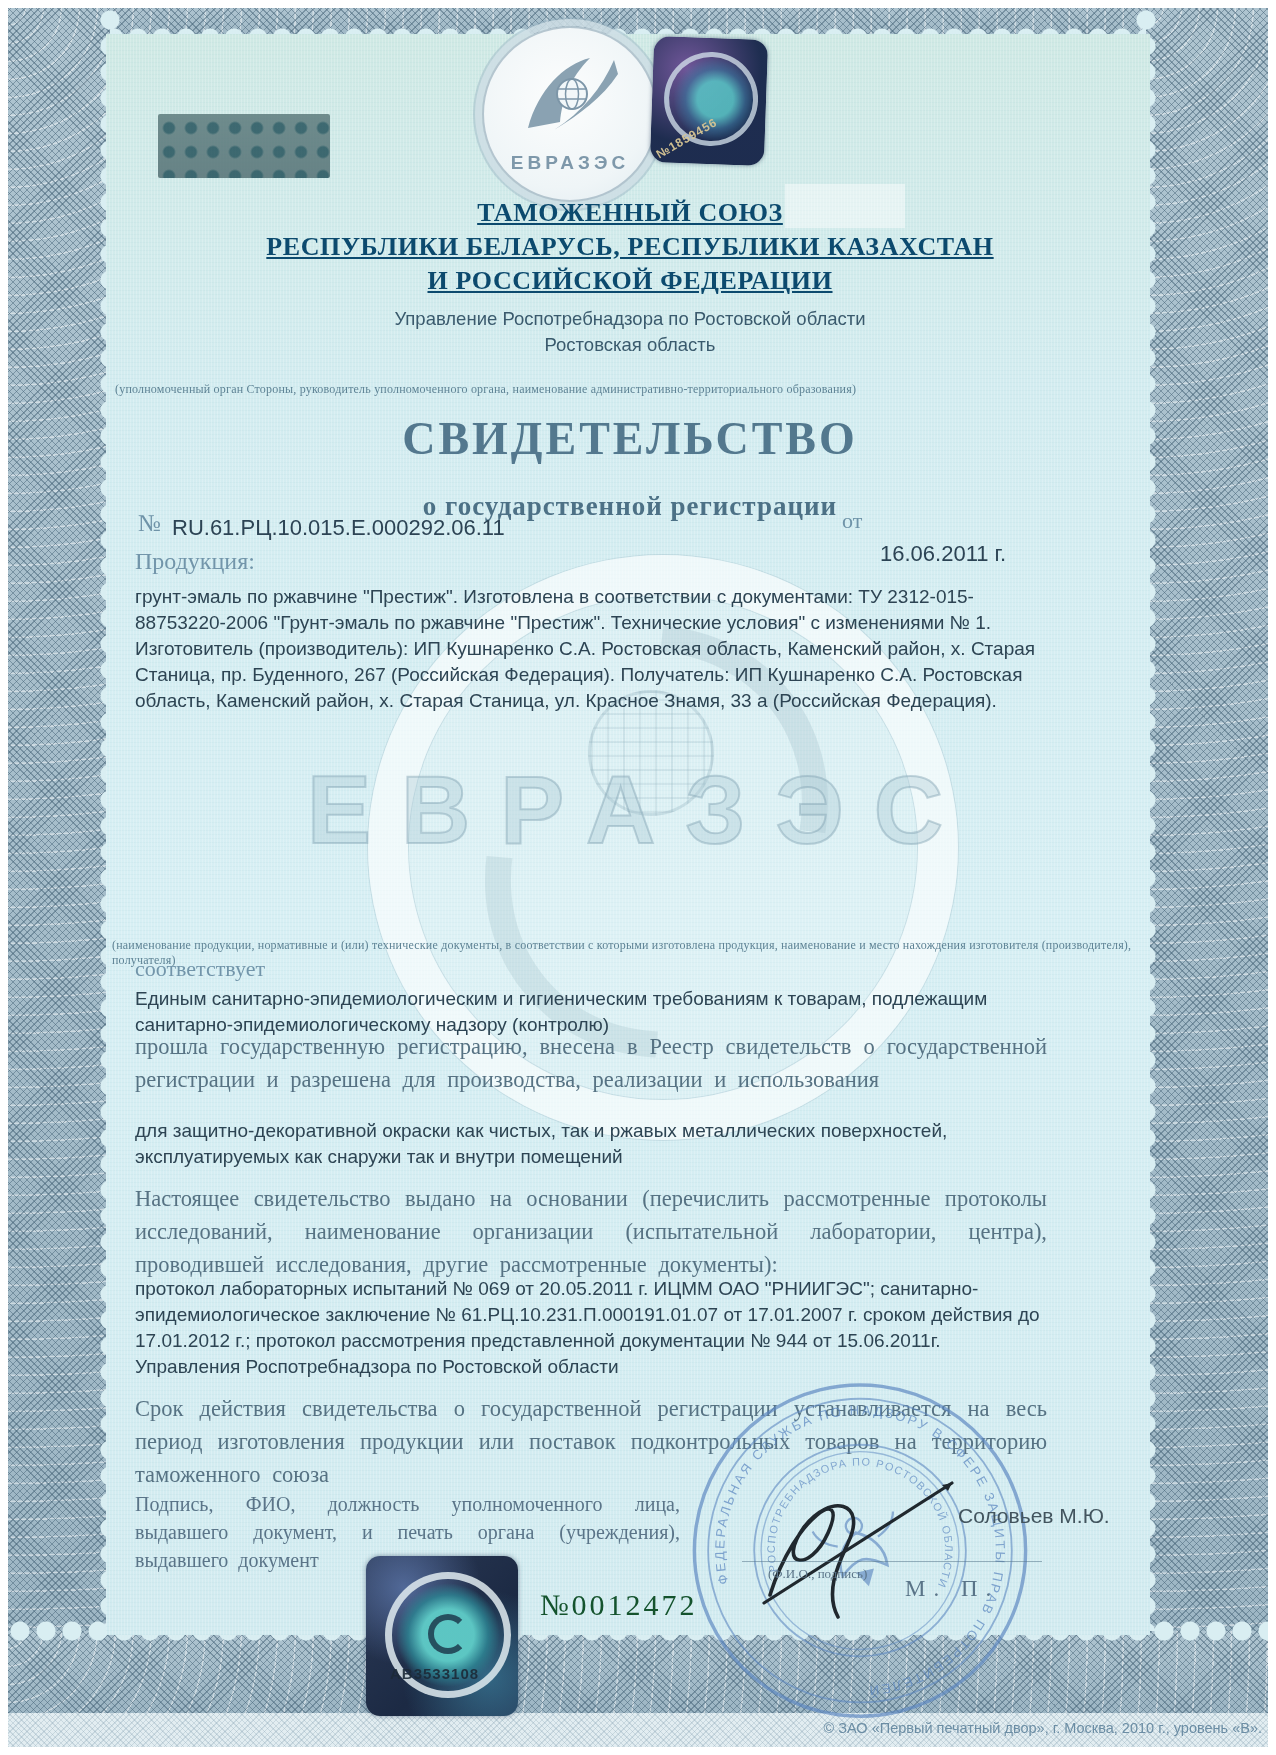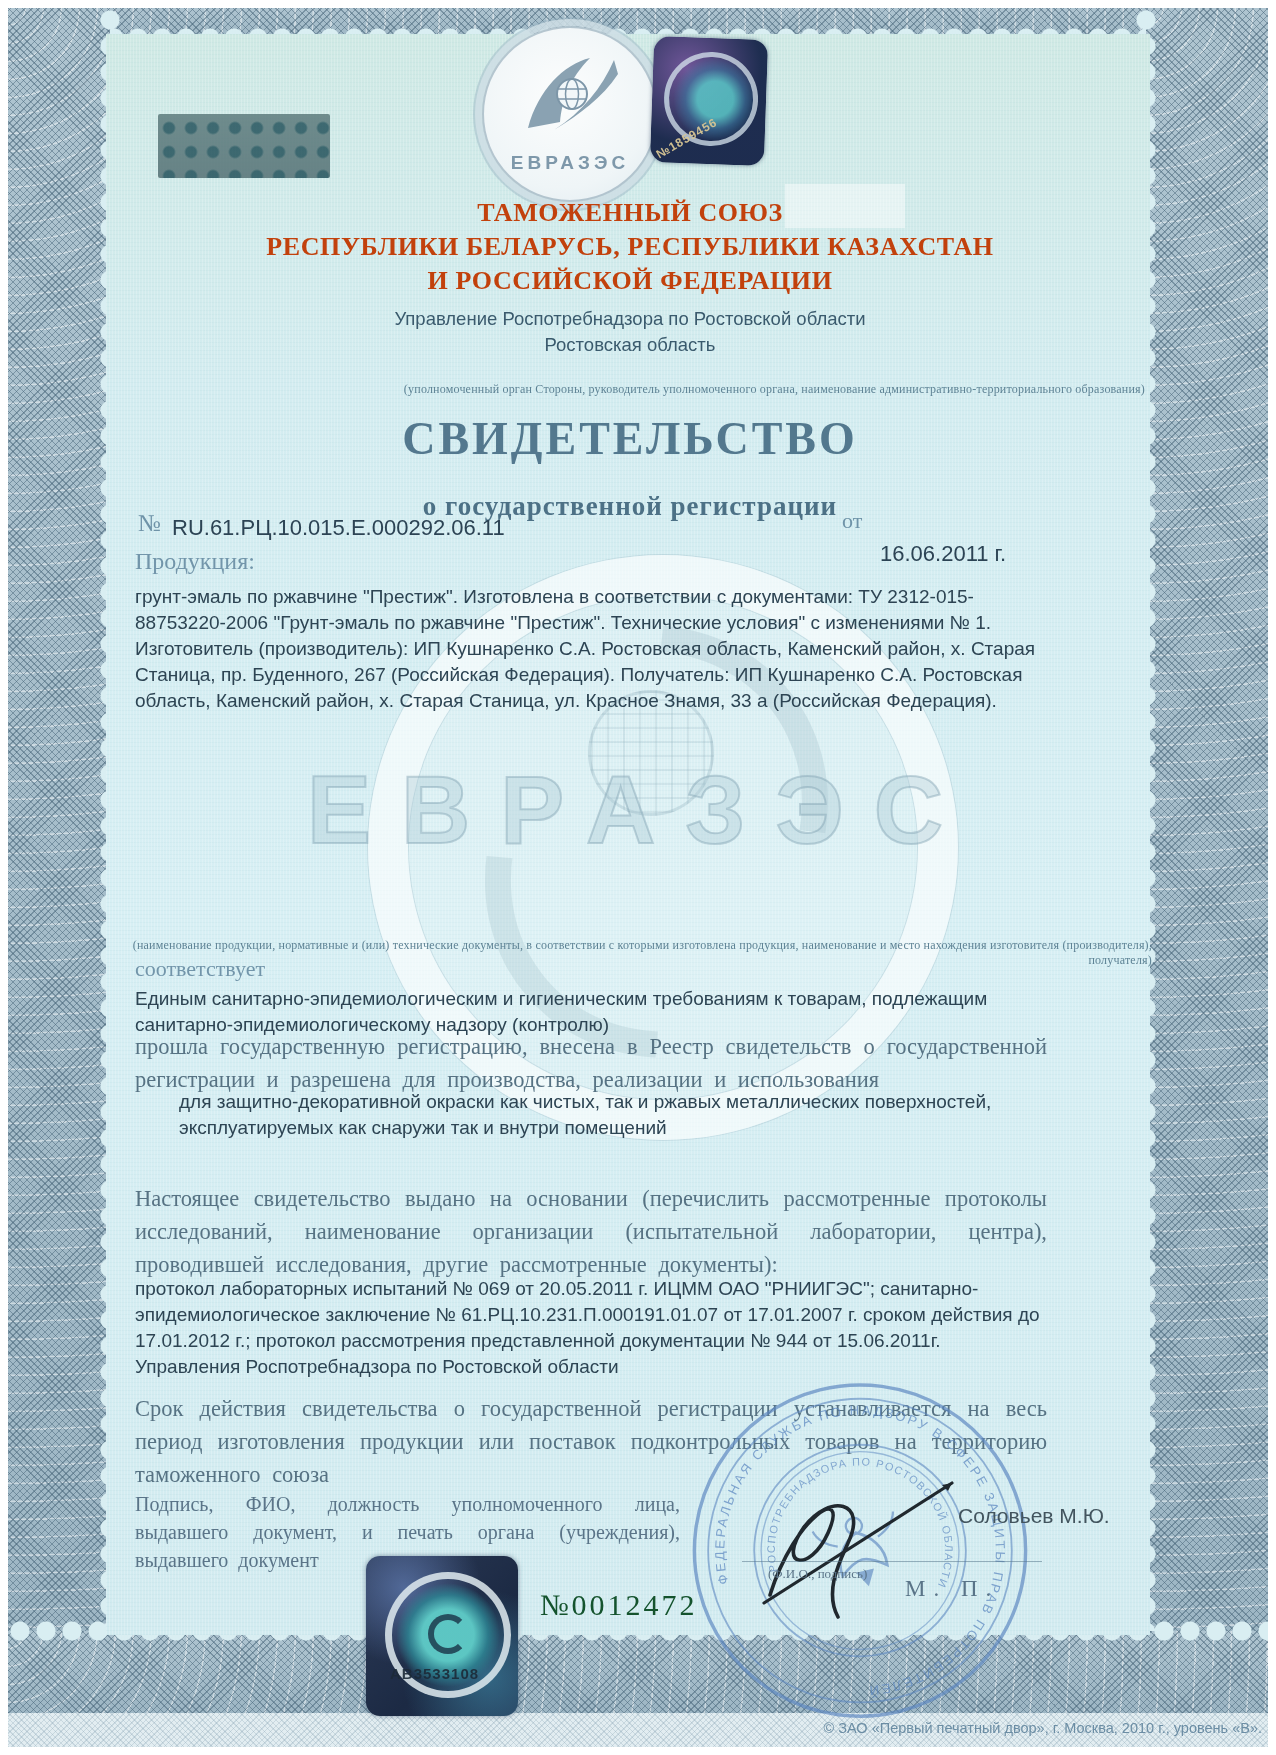--- a/index.html
+++ b/index.html
@@ -131,28 +131,28 @@
   .wm-text{
     position:absolute;left:150px;top:755px;width:980px;text-align:center;
     font:bold 96px "Liberation Sans",sans-serif;letter-spacing:30px;
     color:rgba(173,203,214,.38);
     -webkit-text-stroke:2px rgba(125,158,173,.42);
   }
   .content{z-index:8;}
 
   .union-title{
     left:115px;width:1030px;top:196px;text-align:center;
-    font:bold 26px/34px "Liberation Serif",serif;color:#c2410c;letter-spacing:.6px;
+    font:bold 26px/34px "Liberation Serif",serif;color:#0c4a6e;letter-spacing:.6px;text-decoration:underline;
   }
   .authority{
     left:115px;width:1030px;top:306px;text-align:center;
     font:18.5px/26px "Liberation Sans",sans-serif;color:#3a5a6d;
   }
   .caption-small{
-    font:12px "Liberation Serif",serif;color:#5d8294;letter-spacing:.2px;text-align:right;
+    font:12px "Liberation Serif",serif;color:#5d8294;letter-spacing:.2px;text-align:left;
   }
   .caption1{left:115px;width:1030px;top:382px;}
   .doc-title{
     left:115px;width:1030px;top:412px;text-align:center;
     font:bold 46px "Liberation Serif",serif;color:#53788e;letter-spacing:3px;
   }
   .doc-subtitle{
     left:115px;width:1030px;top:466px;text-align:center;
     font:bold 27px "Liberation Serif",serif;color:#4d7186;letter-spacing:1px;margin-top:25px;
   }
@@ -243,21 +243,21 @@
 
 <div class="abs sec-label content" style="left:135px;top:548px;">Продукция:</div>
 <div class="abs body-sans content" style="left:135px;top:584px;width:908px;">грунт-эмаль по ржавчине "Престиж". Изготовлена в соответствии с документами: ТУ 2312-015-88753220-2006 "Грунт-эмаль по ржавчине "Престиж". Технические условия" с изменениями № 1. Изготовитель (производитель): ИП Кушнаренко С.А. Ростовская область, Каменский район, х. Старая Станица, пр. Буденного, 267 (Российская Федерация).  Получатель: ИП Кушнаренко С.А. Ростовская область, Каменский район, х. Старая Станица, ул. Красное Знамя, 33 а (Российская Федерация).</div>
 
 <div class="abs caption-small content" style="left:112px;top:938px;width:1040px;">(наименование продукции, нормативные и (или) технические документы, в соответствии с которыми изготовлена продукция, наименование и место нахождения изготовителя (производителя), получателя)</div>
 
 <div class="abs sec-label content" style="left:135px;top:956px;font-size:22px;">соответствует</div>
 <div class="abs body-sans content" style="left:135px;top:986px;width:908px;">Единым санитарно-эпидемиологическим и гигиеническим требованиям к товарам, подлежащим санитарно-эпидемиологическому надзору (контролю)</div>
 
 <div class="abs body-serif-just content" style="left:135px;top:1030px;width:912px;">прошла государственную регистрацию, внесена в Реестр свидетельств о государственной регистрации и разрешена для производства, реализации и использования</div>
-<div class="abs body-sans content" style="left:135px;top:1089px;width:908px;margin-left:44px;">для защитно-декоративной окраски как чистых, так и ржавых металлических поверхностей, эксплуатируемых как снаружи так и внутри помещений</div>
+<div class="abs body-sans content" style="left:135px;top:1118px;width:908px;">для защитно-декоративной окраски как чистых, так и ржавых металлических поверхностей, эксплуатируемых как снаружи так и внутри помещений</div>
 
 <div class="abs body-serif-just content" style="left:135px;top:1182px;width:912px;">Настоящее свидетельство выдано на основании (перечислить рассмотренные протоколы исследований, наименование организации (испытательной лаборатории, центра), проводившей исследования, другие рассмотренные документы):</div>
 <div class="abs body-sans content" style="left:135px;top:1276px;width:908px;">протокол лабораторных испытаний № 069 от 20.05.2011 г. ИЦММ ОАО "РНИИГЭС"; санитарно-эпидемиологическое заключение № 61.РЦ.10.231.П.000191.01.07 от 17.01.2007 г. сроком действия до 17.01.2012 г.; протокол рассмотрения представленной документации № 944 от 15.06.2011г. Управления Роспотребнадзора по Ростовской области</div>
 
 <div class="abs body-serif-just content" style="left:135px;top:1392px;width:912px;">Срок действия свидетельства о государственной регистрации устанавливается на весь период изготовления продукции или поставок подконтрольных товаров на территорию таможенного союза</div>
 
 <div class="abs sig-caption content" style="left:135px;top:1490px;width:545px;">Подпись, ФИО, должность уполномоченного лица, выдавшего документ, и печать органа (учреждения), выдавшего документ</div>
 
 <div class="holo-bottom">
   <span class="holo-num">АВ3533108</span>

